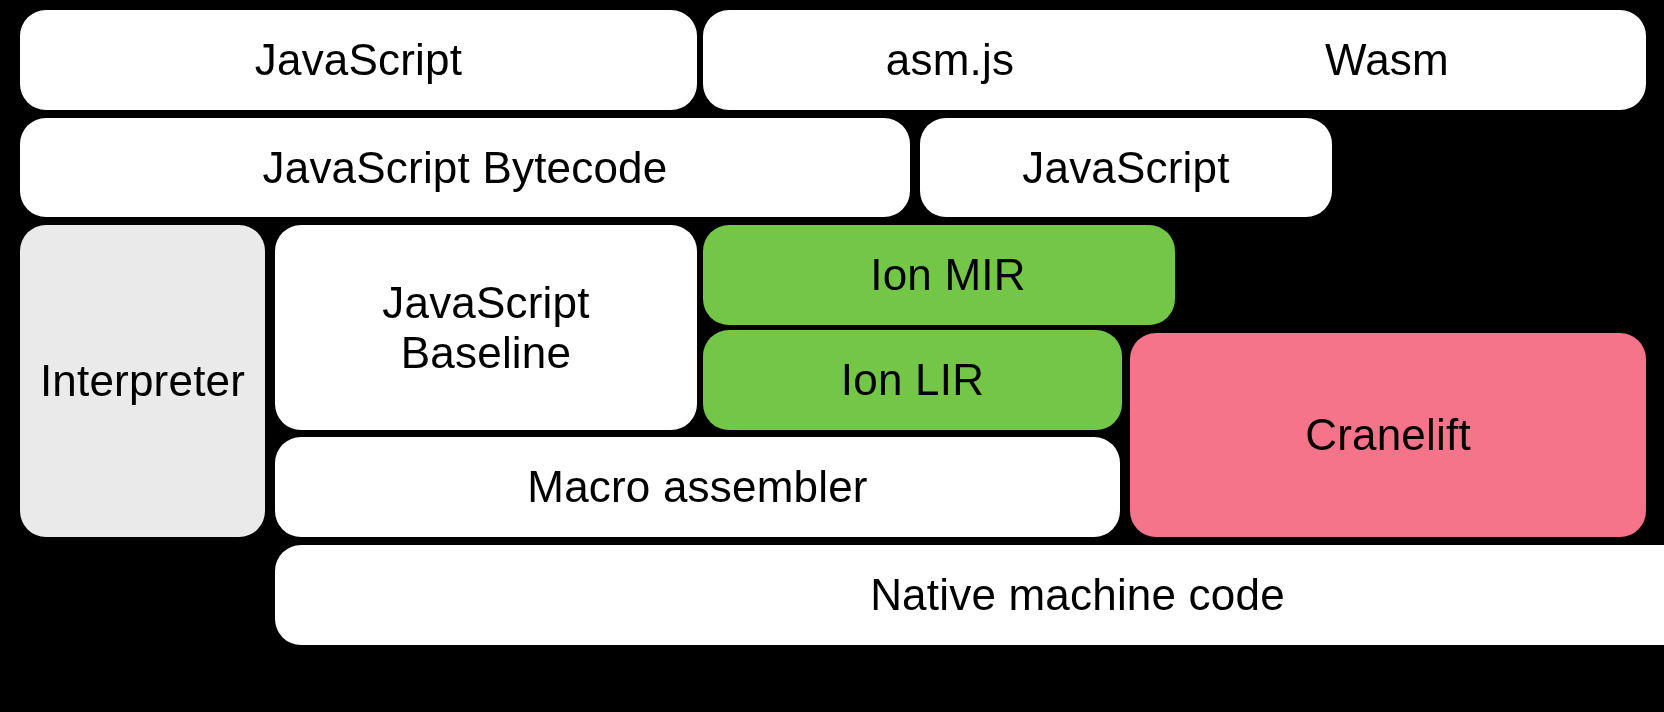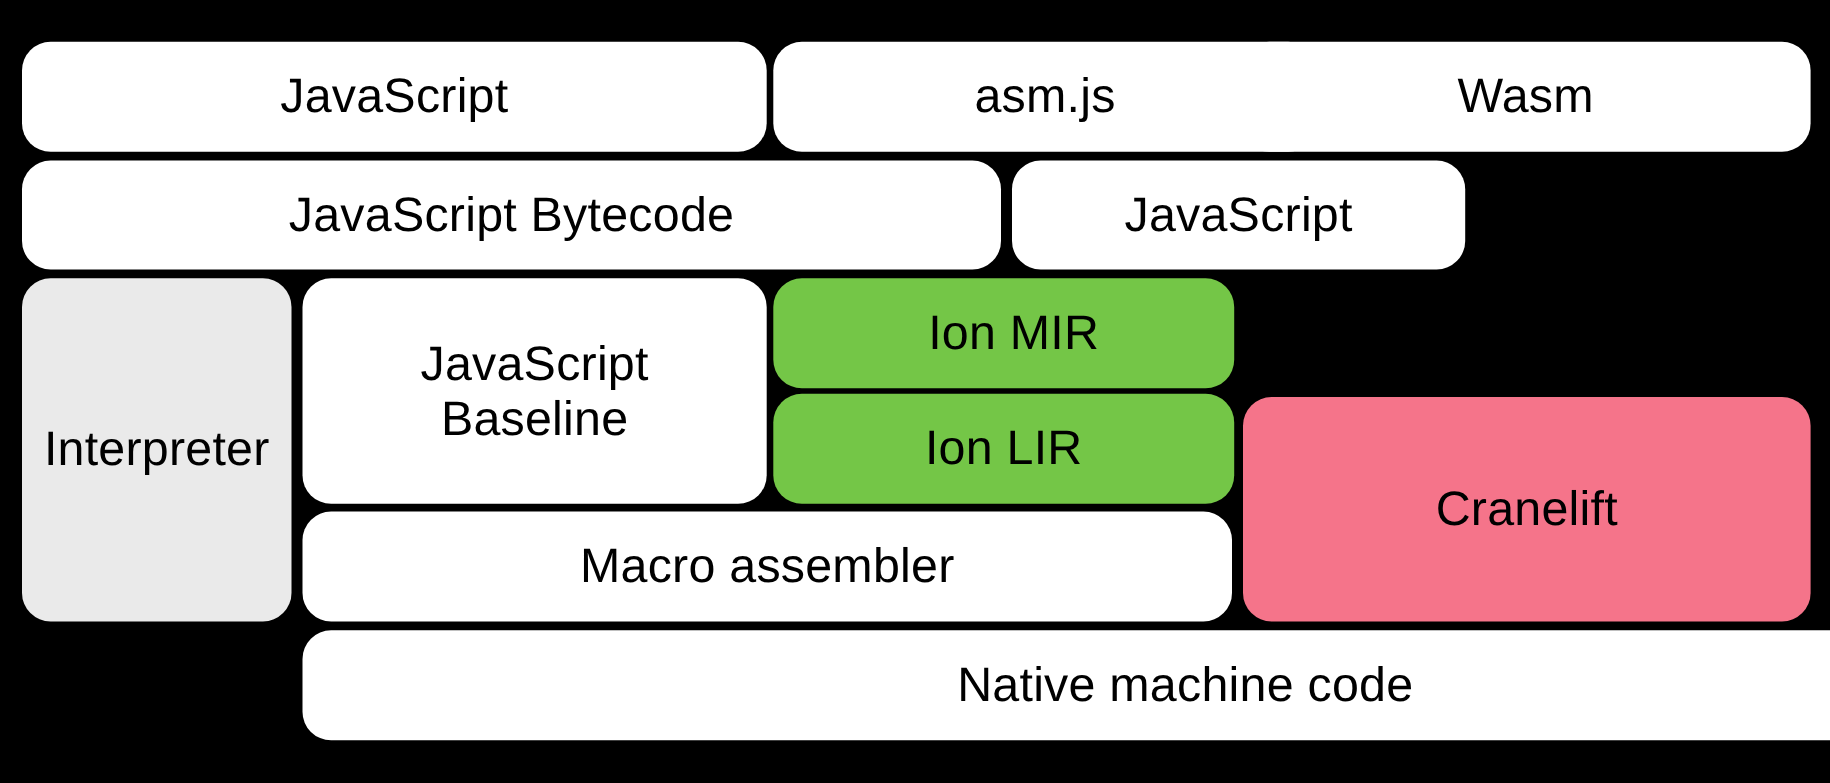--- a/index.html
+++ b/index.html
@@ -27,38 +27,37 @@
     justify-content: center;
     text-align: center;
     color: #000000;
     font-size: 44px;
     line-height: 1.12;
     font-weight: 400;
     letter-spacing: 0.2px;
     padding: 2px 10px;
     white-space: pre-line;
     font-family: "Liberation Sans", sans-serif;
-    margin-top: 28px;
   }
   .fill-white  { background: #ffffff; }
   .fill-gray   { background: #eaeaea; }
   .fill-green  { background: #74c647; }
   .fill-pink   { background: #f5748a; }
 </style>
 </head>
 <body>
 
 <div id="stage" style="background: rgb(0, 0, 0);">
 
 <div class="node fill-white" style="left: 20px; top: 10px; width: 677px; height: 100px;">JavaScript</div>
     <div class="node fill-white" style="left: 703px; top: 10px; width: 494px; height: 100px;">asm.js</div>
     <div class="node fill-white" style="left: 1128px; top: 10px; width: 518px; height: 100px;">Wasm</div>
     <div class="node fill-white" style="left: 20px; top: 118px; width: 890px; height: 99px; text-align: center;">JavaScript Bytecode</div>
     <div class="node fill-white" style="left: 920px; top: 118px; width: 412px; height: 99px;">JavaScript</div>
     <div class="node fill-gray" style="left: 20px; top: 225px; width: 245px; height: 312px;">Interpreter</div>
     <div class="node fill-white" style="left: 275px; top: 225px; width: 422px; height: 205px;">JavaScript
 Baseline</div>
-    <div class="node fill-green" style="left: 703px; top: 225px; width: 419px; height: 100px; padding-left: 28px;">Ion MIR</div>
+    <div class="node fill-green" style="left: 703px; top: 225px; width: 472px; height: 100px; padding-left: 28px;">Ion MIR</div>
     <div class="node fill-green" style="left: 703px; top: 330px; width: 419px; height: 100px;">Ion LIR</div>
     <div class="node fill-pink" style="left: 1130px; top: 333px; width: 516px; height: 204px;">Cranelift</div>
     <div class="node fill-white" style="left: 275px; top: 437px; width: 845px; height: 100px;">Macro assembler</div>
     <div class="node fill-white" style="left: 275px; top: 545px; width: 1605px; height: 100px;">Native machine code</div>
   </div>
 
 </body></html>

